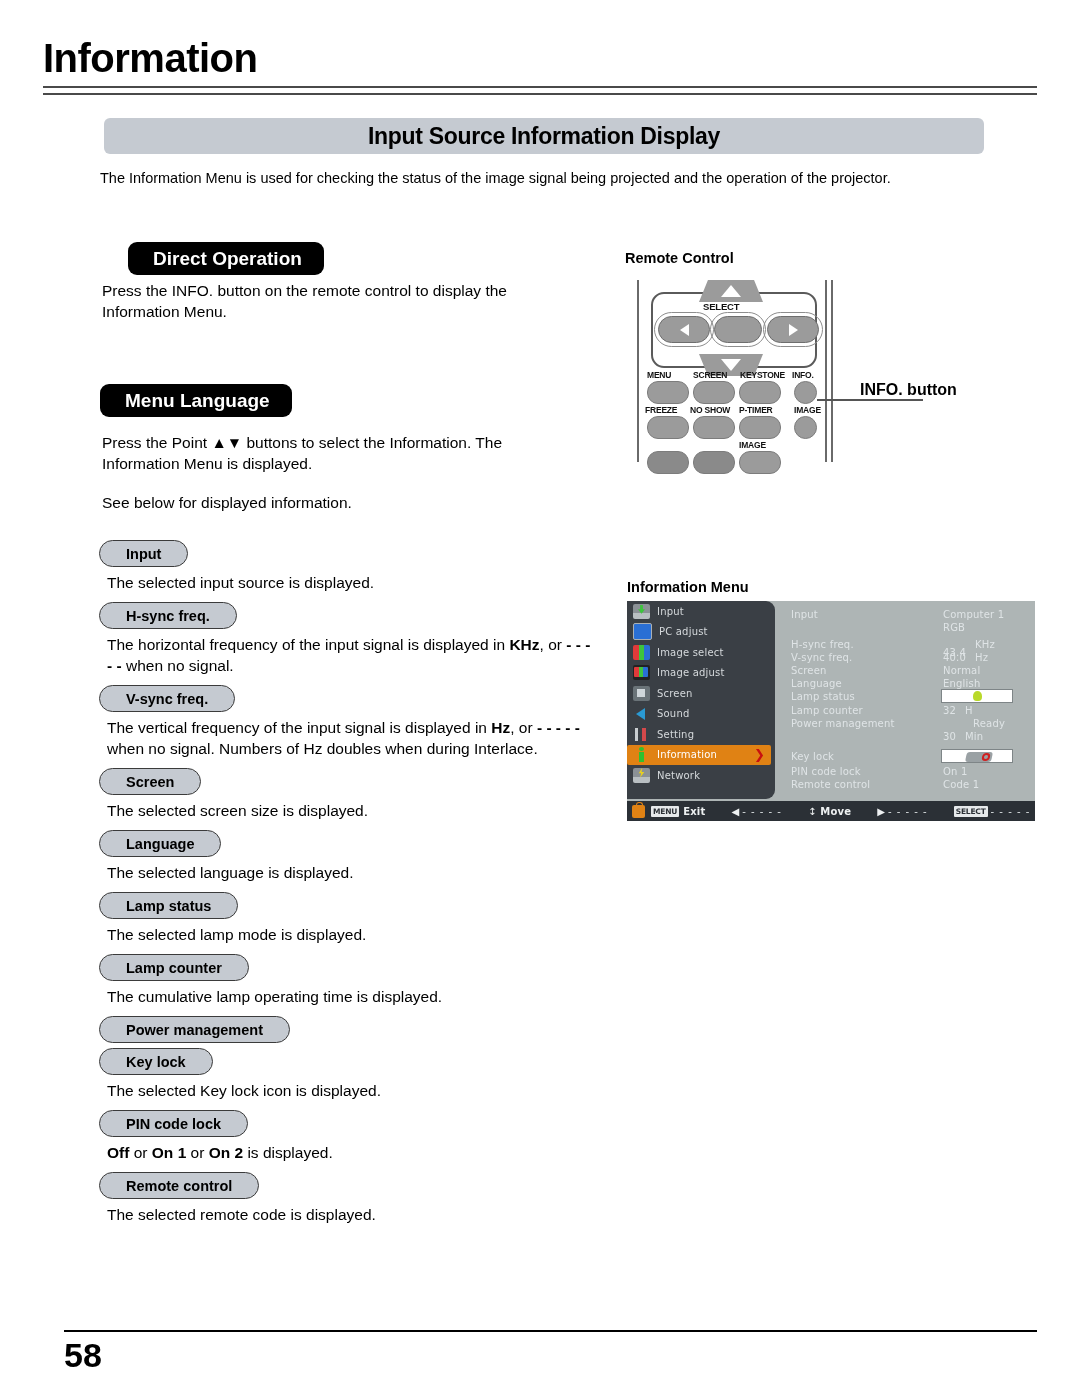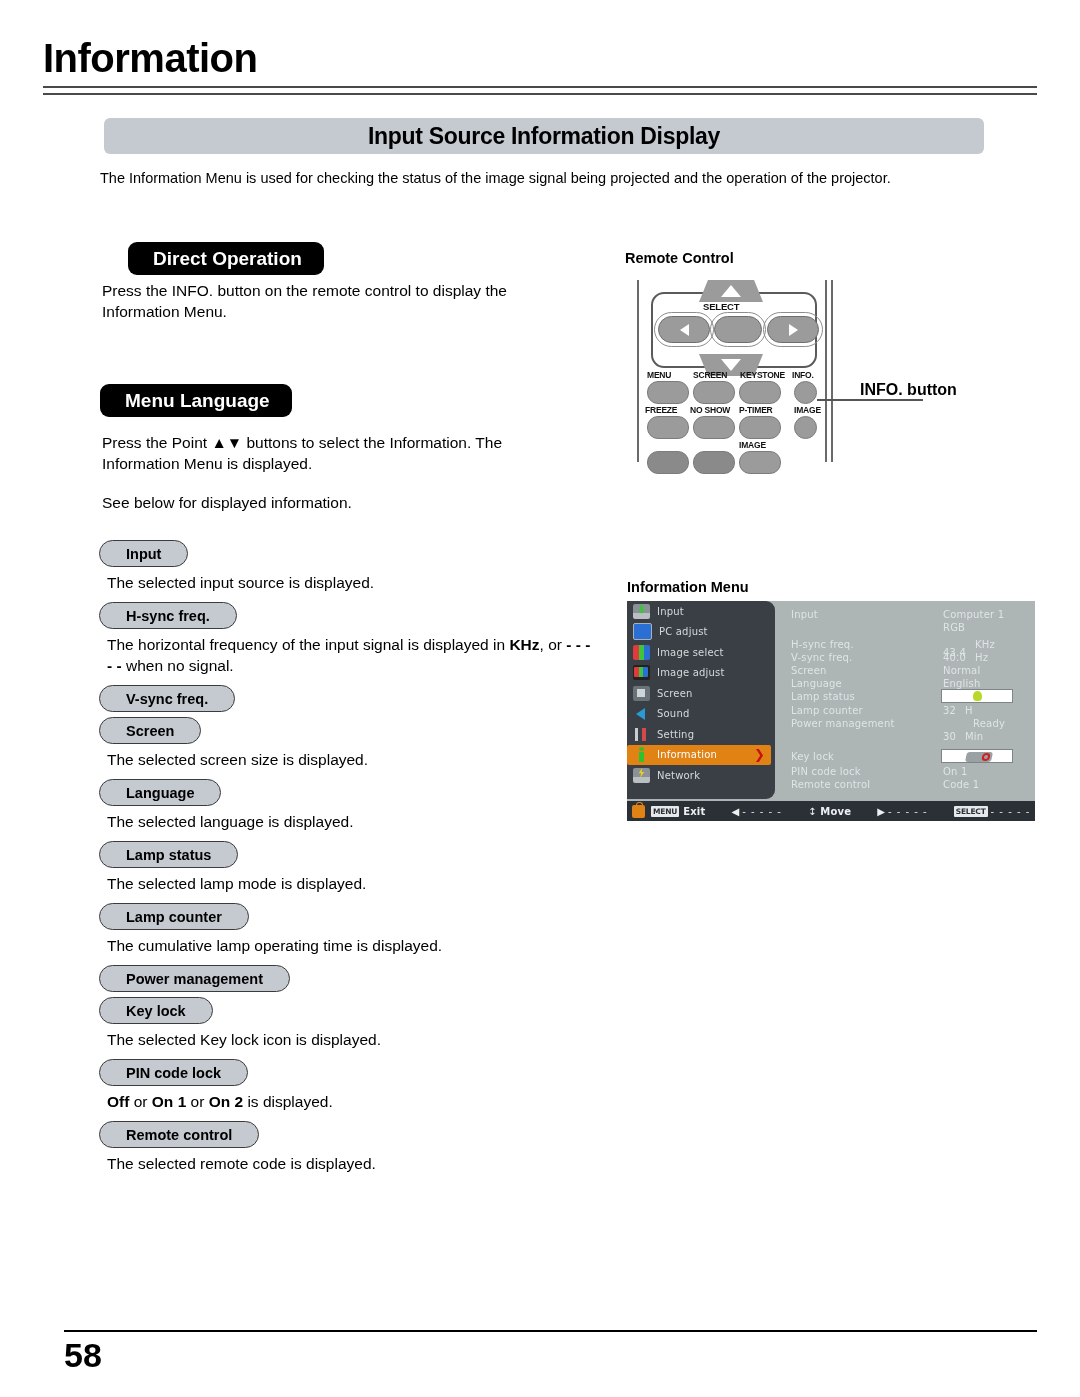--- a/index.html
+++ b/index.html
@@ -458,20 +458,21 @@
     <div class="spec-desc">The selected input source is displayed.</div>
   </div>
 
   <div class="spec-item">
     <div class="pill">H-sync freq.</div>
     <div class="spec-desc">The horizontal frequency of the input signal is displayed in <b>KHz</b>, or <b>- - - - -</b> when no signal.</div>
   </div>
 
   <div class="spec-item">
     <div class="pill">V-sync freq.</div>
+    <div class="spec-desc">The vertical frequency of the input signal is displayed in <b>Hz</b>, or <b>- - - - -</b> when no signal. Numbers of Hz doubles when during Interlace.</div>
   </div>
 
   <div class="spec-item">
     <div class="pill">Screen</div>
     <div class="spec-desc">The selected screen size is displayed.</div>
   </div>
 
   <div class="spec-item">
     <div class="pill">Language</div>
     <div class="spec-desc">The selected language is displayed.</div>

